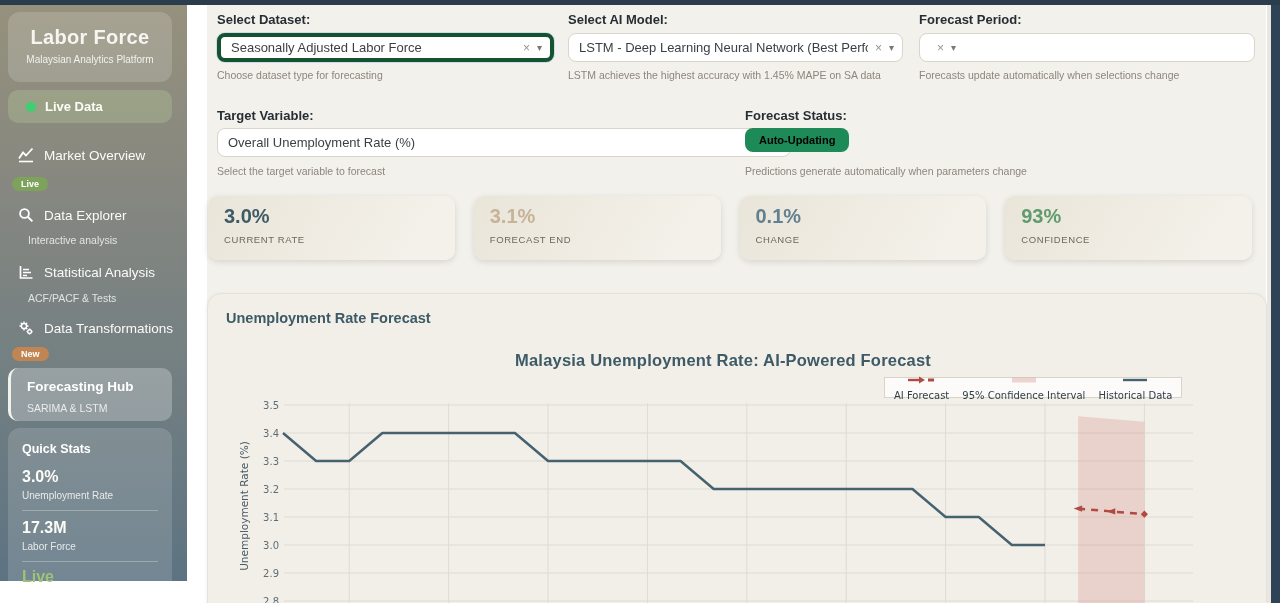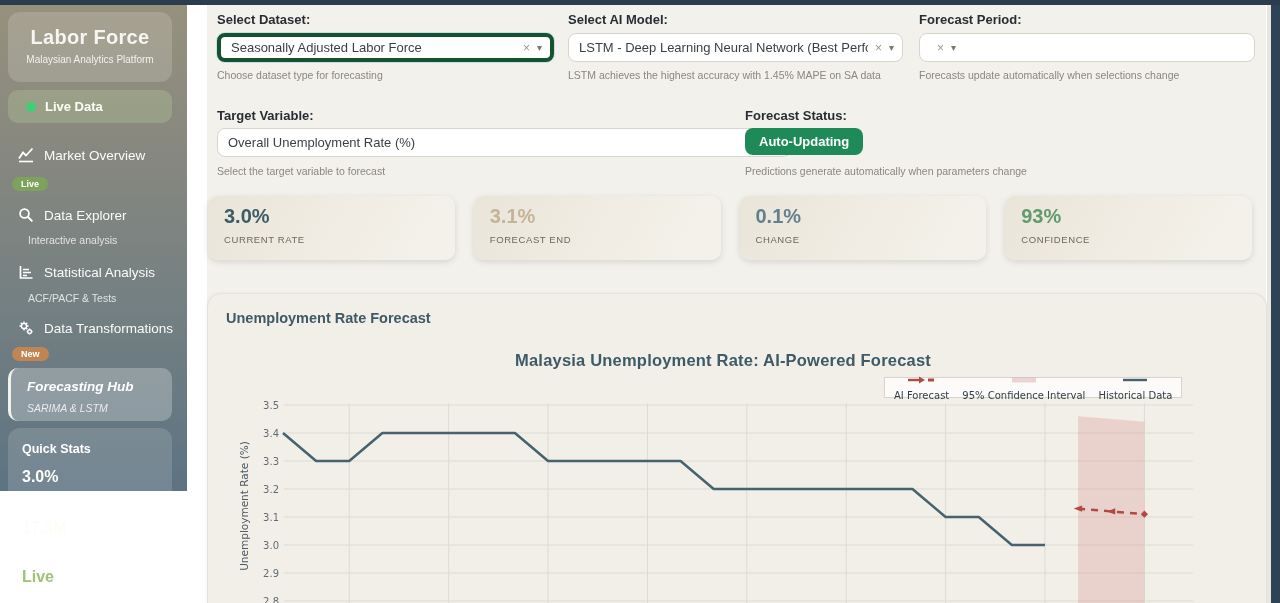--- a/index.html
+++ b/index.html
@@ -6,39 +6,39 @@
   html,body { width:1280px; height:603px; overflow:hidden; background:#ffffff;
               font-family:"Liberation Sans", sans-serif; }
   #app { position:relative; width:1280px; height:603px; background:#ffffff; }
 
   
   .topbar { position:absolute; left:0; top:0; width:1280px; height:5px; background:#2b3c4d; z-index:30; }
   .scroll-track { position:absolute; right:0; top:0; width:13px; height:603px; background:#e9e6e0; z-index:25; }
   .scroll-thumb { position:absolute; right:0; top:0; width:9px; height:603px; background:#2f4356; }
 
   
-  .sidebar { position:absolute; left:0; top:5px; width:187px; height:486px;
+  .sidebar { position:absolute; left:0; top:5px; width:187px; height:576px;
     background:linear-gradient(180deg,#96917d 0%,#868780 32%,#748082 62%,#5d7382 100%); color:#fff; }
   .sb-card { position:absolute; left:8px; width:164px; border-radius:12px; background:rgba(255,255,255,0.16); }
   .sb-head { top:7px; height:70px; text-align:center; padding-top:14px; }
   .sb-title { font-size:20px; font-weight:bold; color:#f6f5f0; letter-spacing:.3px; }
   .sb-sub { font-size:10px; color:rgba(255,255,255,.85); margin-top:5px; }
   .live-btn { position:absolute; left:8px; top:85px; width:164px; height:33px; border-radius:10px;
     background:rgba(182,204,152,0.32); display:flex; align-items:center; gap:9px; padding-left:18px; cursor:pointer; }
   .live-dot { width:10px; height:10px; border-radius:50%; background:#3ecf73; }
   .live-lbl { font-size:13px; font-weight:bold; color:#fdfdf8; }
   .nav-item { position:absolute; left:18px; display:flex; align-items:center; gap:10px; cursor:pointer; }
   .nav-lbl { font-size:13.5px; color:#fbfbf7; }
   .nav-sub { position:absolute; left:28px; font-size:10.5px; color:rgba(255,255,255,.78); }
   .badge { position:absolute; left:12px; font-size:9px; font-weight:bold; color:#fff;
     padding:2px 9px; border-radius:8px; }
   .badge-live { background:#7da25b; }
   .badge-new { background:#c08552; }
   .hub-box { position:absolute; left:8px; top:363px; width:164px; height:53px; border-radius:10px;
-    background:rgba(255,255,255,0.26); border-left:3px solid #f2f2ec; cursor:pointer;font-style:italic; }
+    background:rgba(255,255,255,0.26); border-left:3px solid #f2f2ec; cursor:pointer; }
   .hub-title { font-size:13.5px; font-weight:bold; color:#fff; margin:11px 0 0 16px; }
   .hub-sub { font-size:10.5px; color:rgba(255,255,255,.8); margin:8px 0 0 16px; }
   .qs-box { position:absolute; left:8px; top:423px; width:164px; height:176px; border-radius:12px;
     background:rgba(255,255,255,0.14); padding:14px 0 0 14px; }
   .qs-title { font-size:12.5px; font-weight:bold; color:#fff; }
   .qs-val { font-size:16px; font-weight:bold; color:#fdfdf8; margin-top:12px; }
   .qs-lbl { font-size:10px; color:rgba(255,255,255,.82); margin-top:4px; }
   .qs-div { width:136px; height:1px; background:rgba(255,255,255,.28); margin-top:9px; }
   .qs-live { color:#9fc278; }
   .icon16 { width:16px; height:16px; flex:0 0 16px; }
@@ -46,21 +46,21 @@
   
   .main { position:absolute; left:207px; top:5px; width:1059px; height:598px; background:#f3f1eb; }
   .ctl-label { position:absolute; font-size:13px; font-weight:bold; color:#262e35; }
   .ctl-help { position:absolute; font-size:10.5px; color:#8b867e; }
   .select { position:absolute; height:29px; background:#fff; border:1px solid #d9d5cd; border-radius:8px;
     display:flex; align-items:center; padding:0 8px 0 10px; cursor:pointer; }
   .select.focused { border:4px solid #14532d; box-shadow:0 0 0 1px #3d8bfd33; }
   .sel-val { flex:1; font-size:13px; color:#3b3f45; white-space:nowrap; overflow:hidden; }
   .sel-x { font-size:12px; color:#9a958d; padding:0 7px; cursor:pointer; }
   .sel-arrow { font-size:10px; color:#7d7870; cursor:pointer; }
-  .status-badge { position:absolute; background:#1d8a57; color:#ffffff; font-size:13px; font-weight:bold;
+  .status-badge { position:absolute; background:#1d8a57; color:#000000; font-size:11px; font-weight:bold;
     padding:6px 14px; border-radius:8px; cursor:default; }
 
   .metric-row { position:absolute; left:1px; top:191px; width:1044px; display:flex; gap:19px; }
   .metric-card { flex:1; height:64px; border-radius:10px; padding:9px 0 0 16px;
     background:linear-gradient(120deg,#eae5d9 0%,#f4f1ea 85%);
     box-shadow:0 2px 6px rgba(0,0,0,0.12); }
   .metric-val { font-size:20px; font-weight:bold; }
   .metric-lbl { font-size:9.5px; letter-spacing:.6px; color:#6d675d; margin-top:6px; }
 
   .chart-card { position:absolute; left:0; top:288px; width:1060px; height:330px;

